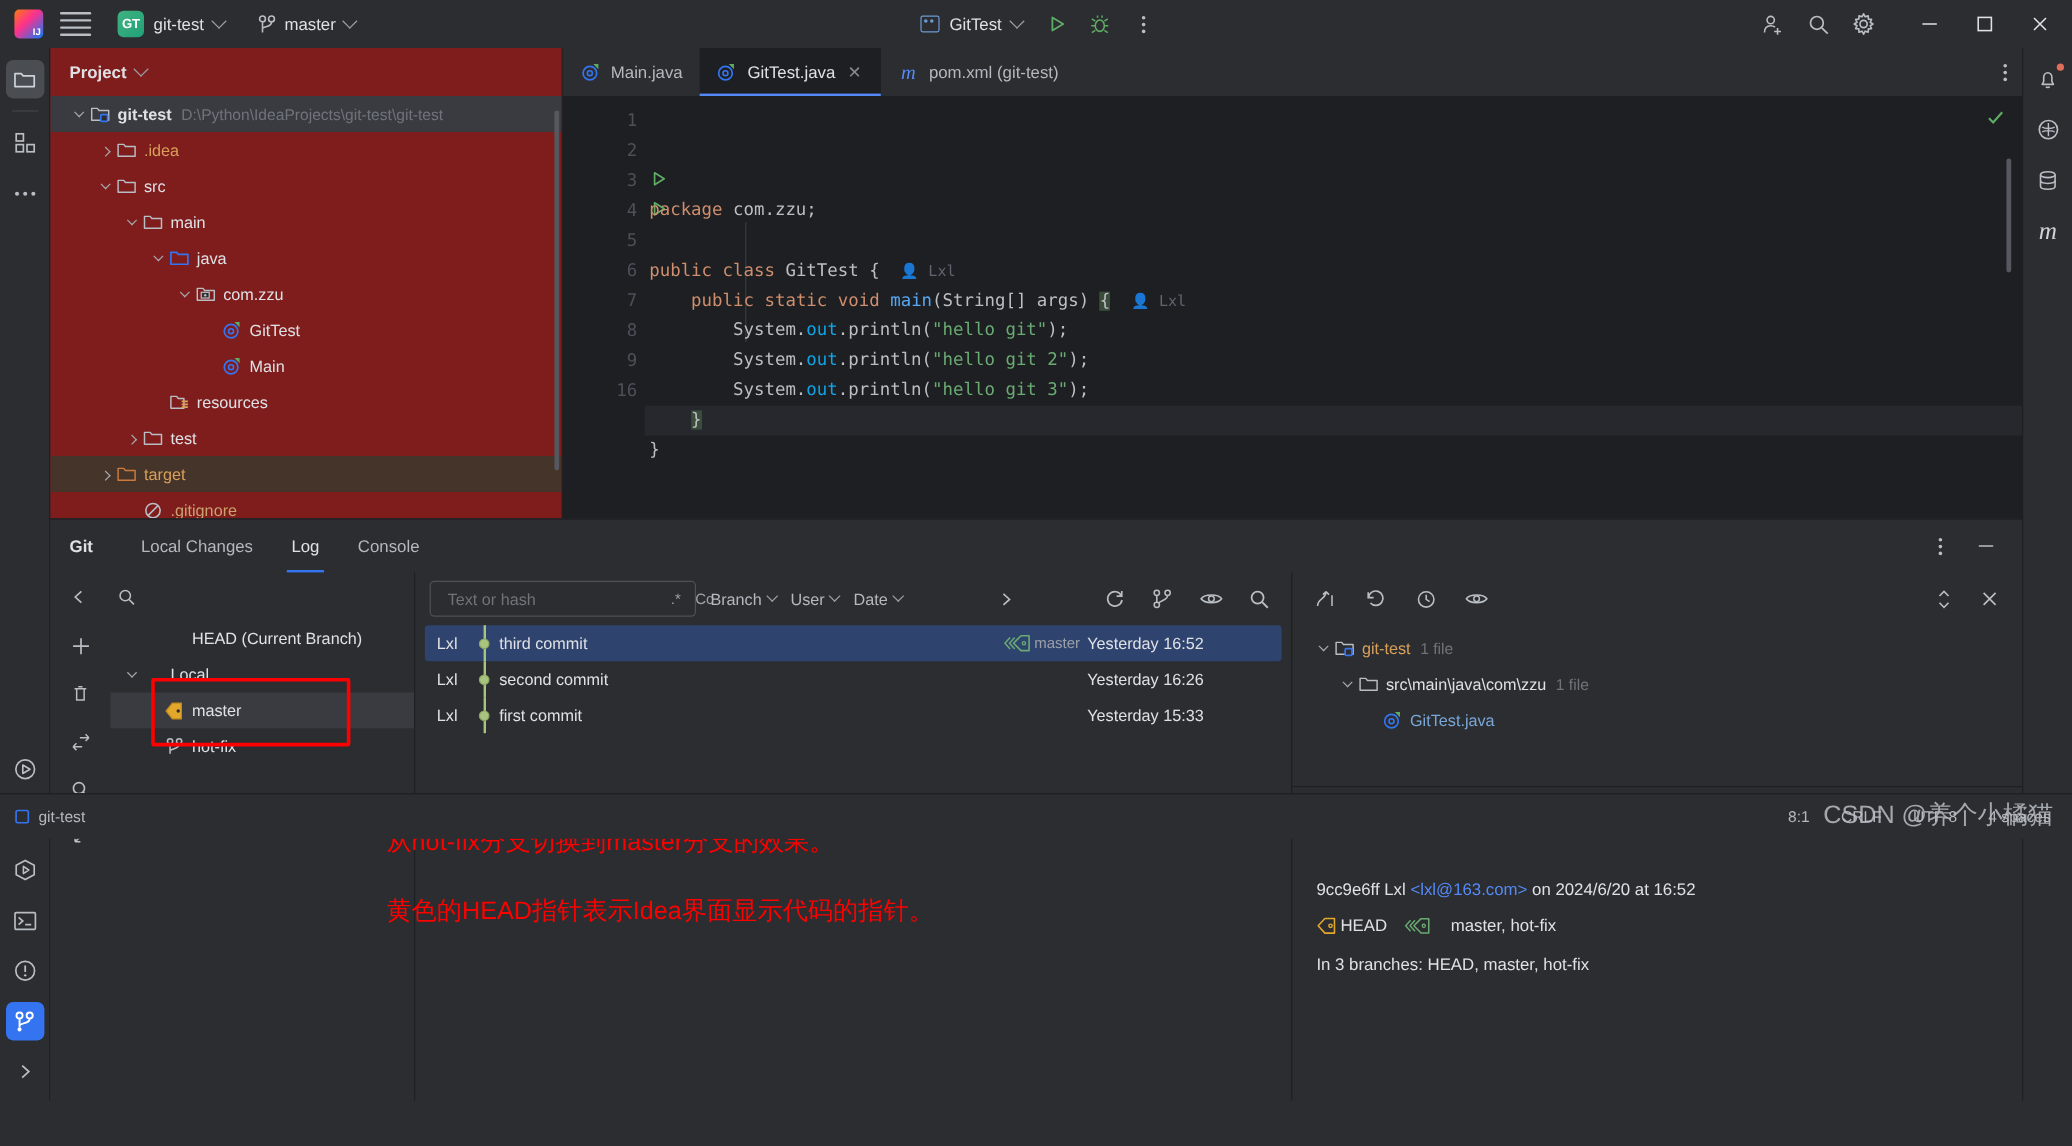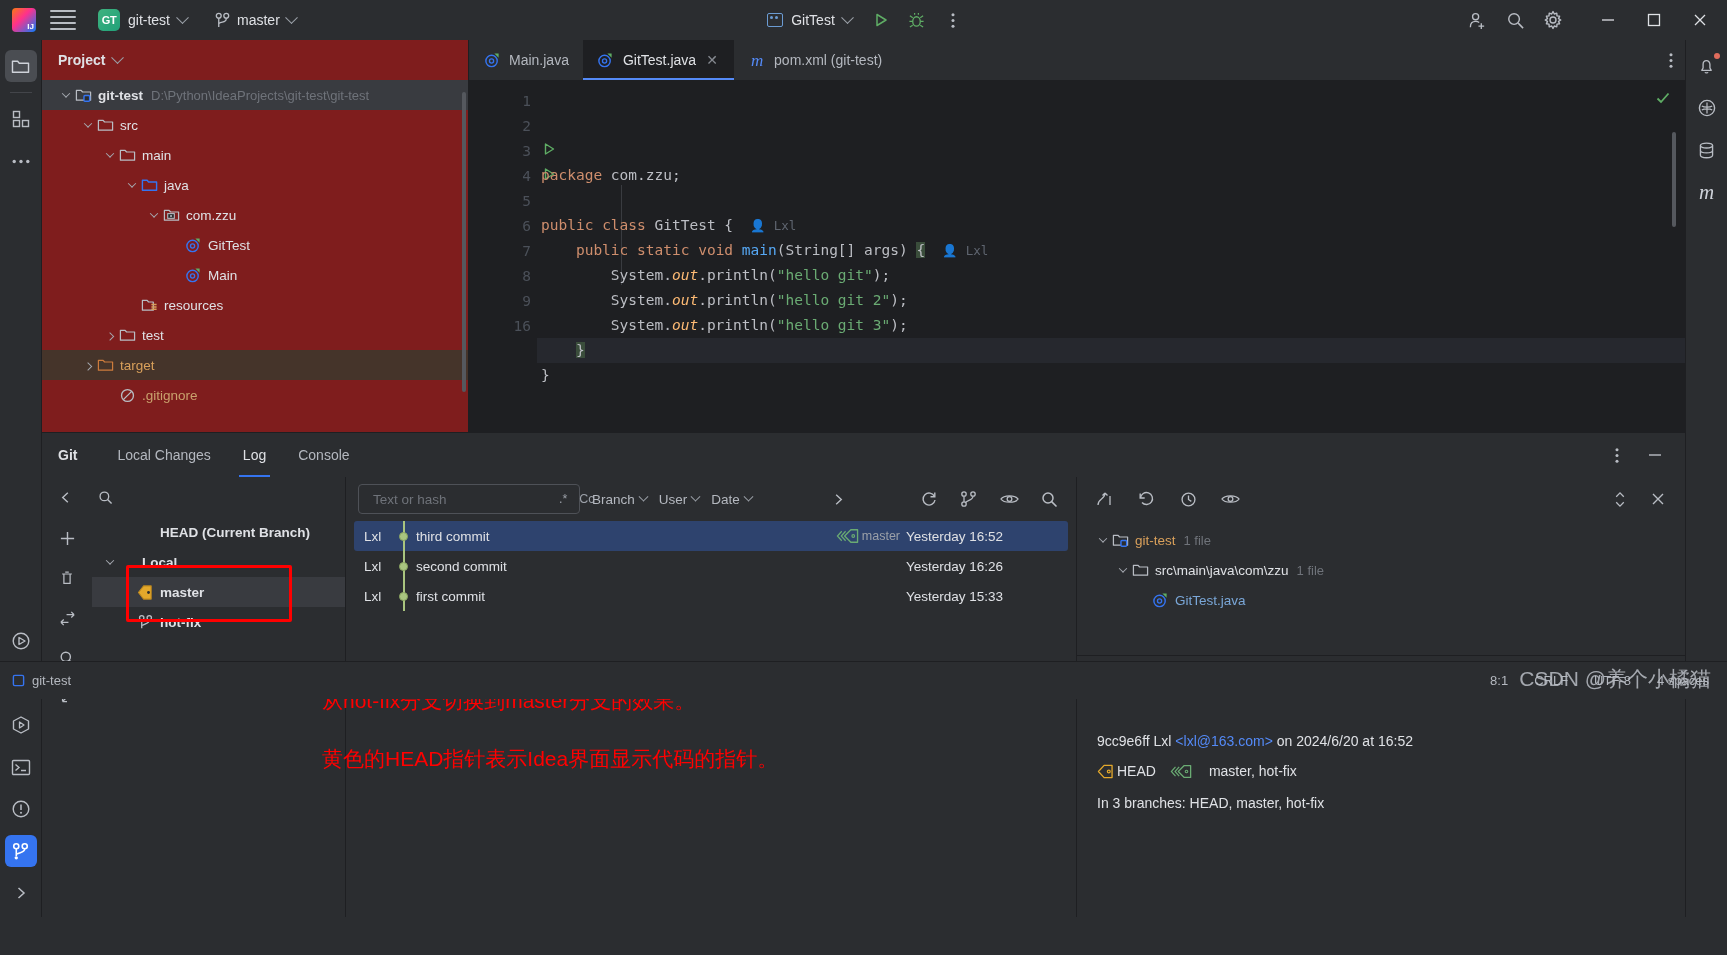--- a/index.html
+++ b/index.html
@@ -112,39 +112,39 @@
   .code-wrap { position:absolute; top:40px; left:0; right:0; bottom:0; background:#1e1f22; display:flex;}
   .gutter { width:68px; flex:none; position:relative; font-family:"DejaVu Sans Mono", monospace; font-size:14.5px; color:#4b5059; padding-top:8px;}
   .gline { height:25px; display:flex; align-items:center; justify-content:flex-end; padding-right:6px; position:relative;}
   .gutter-run { position:absolute; right:-20px; top:4px; width:15px;height:15px; }
   .code { flex:1; position:relative; padding-top:8px; font-family:"DejaVu Sans Mono", monospace; font-size:14.5px; line-height:25px; white-space:pre; color:#bcbec4; overflow:hidden;}
   .cl { height:25px; position:relative; padding-left:4px;}
   .cl.cursorline { background:#26282e; }
   .kw { color:#cf8e6d; }
   .str { color:#6aab73; }
   .meth { color:#56a8f5; }
-  .fld { color:#fdba74; font-style:italic; }
+  .fld { color:#0ea5e9; }
   .hint { color:#5f6570; font-size:12.5px; }
   .indentguide{ position:absolute; left:0; top:0; bottom:0; width:1px; background:#393b40;}
   .editor-scroll{ position:absolute; right:9px; top:52px; width:4px; height:95px; background:#55585e;border-radius:2px;}
   .check-ok { position:absolute; right:14px; top:10px; color:#5fad65; font-size:15px;}
   .match-brace { background:#3a4d3b; }
 
   
   .gitpanel { position:absolute; left:42px; top:432px; right:42px; height:485px; background:#2b2d30; border-top:1px solid #1e1f22;}
   .gp-tabs { height:44px; display:flex; align-items:center; padding-left:16px; gap:0;}
   .gp-tab { font-size:14px; color:#b4b8bf; padding:0 16px; height:44px; display:flex;align-items:center; position:relative; cursor:pointer;}
   .gp-tab.title { font-weight:bold; color:#dfe1e5; padding-left:0; padding-right:24px; cursor:default;}
   .gp-tab.active { color:#dfe1e5;}
   .gp-tab.active::after{content:"";position:absolute;left:12px;right:12px;bottom:0;height:2px;background:#3574f0;}
   .gp-tabs-right { margin-left:auto; display:flex; align-items:center; padding-right:14px; gap:6px;}
 
   .gp-body { position:absolute; top:44px; left:0; right:0; bottom:0; display:flex; }
   
-  .branchcol { width:304px; flex:none; border-right:1px solid #1e1f22; position:relative;font-weight:bold;}
+  .branchcol { width:304px; flex:none; border-right:1px solid #1e1f22; position:relative;}
   .bc-top { height:40px; display:flex; align-items:center; padding:0 8px; gap:10px;}
   .bc-icons { position:absolute; left:0; top:40px; width:50px; bottom:0; display:flex;flex-direction:column;align-items:center;gap:14px; padding-top:8px;}
   .bc-ico { width:26px;height:26px;display:flex;align-items:center;justify-content:center;color:#9ba0a8;cursor:pointer;}
   .bc-tree { position:absolute; left:50px; top:40px; right:0; bottom:0; font-size:13.5px;}
   .brow { height:30px; display:flex;align-items:center; cursor:pointer; padding-left:10px;}
   .brow.sel { background:#393b40; }
   .btxt { color:#dfe1e5; }
   .redbox { position:absolute; border:3px solid #ff0000; border-radius:2px; pointer-events:none;}
 
   
@@ -400,20 +400,32 @@
             <svg width="17" height="17" viewBox="0 0 18 18">
               <path d="M1.5 3.5 L6.5 3.5 L8 5.3 L16.5 5.3 L16.5 14 L1.5 14 Z" fill="none" stroke="#b9bdc4" stroke-width="1.3" stroke-linejoin="round"></path>
                 <rect x="9.5" y="9" width="6" height="6" rx="1" fill="#2b2d30" stroke="#3574f0" stroke-width="1.5"></rect>
             </svg>
           </span>
           <span class="tlabel bold">git-test</span>
           <span class="tpath">D:\Python\IdeaProjects\git-test\git-test</span>
         </div>
         <div class="trow">
           <span style="width:38px;flex:none;"></span>
+          <span class="tarrow right">
+            <i></i>
+          </span>
+          <span class="ficon">
+            <svg width="17" height="17" viewBox="0 0 18 18">
+              <path d="M1.5 3.5 L6.5 3.5 L8 5.3 L16.5 5.3 L16.5 14 L1.5 14 Z" fill="none" stroke="#b9bdc4" stroke-width="1.3" stroke-linejoin="round"></path>
+            </svg>
+          </span>
+          <span class="tlabel orange">.idea</span>
+        </div>
+        <div class="trow">
+          <span style="width:38px;flex:none;"></span>
           <span class="tarrow down">
             <i></i>
           </span>
           <span class="ficon">
             <svg width="17" height="17" viewBox="0 0 18 18">
               <path d="M1.5 3.5 L6.5 3.5 L8 5.3 L16.5 5.3 L16.5 14 L1.5 14 Z" fill="none" stroke="#b9bdc4" stroke-width="1.3" stroke-linejoin="round"></path>
             </svg>
           </span>
           <span class="tlabel">src</span>
         </div>

